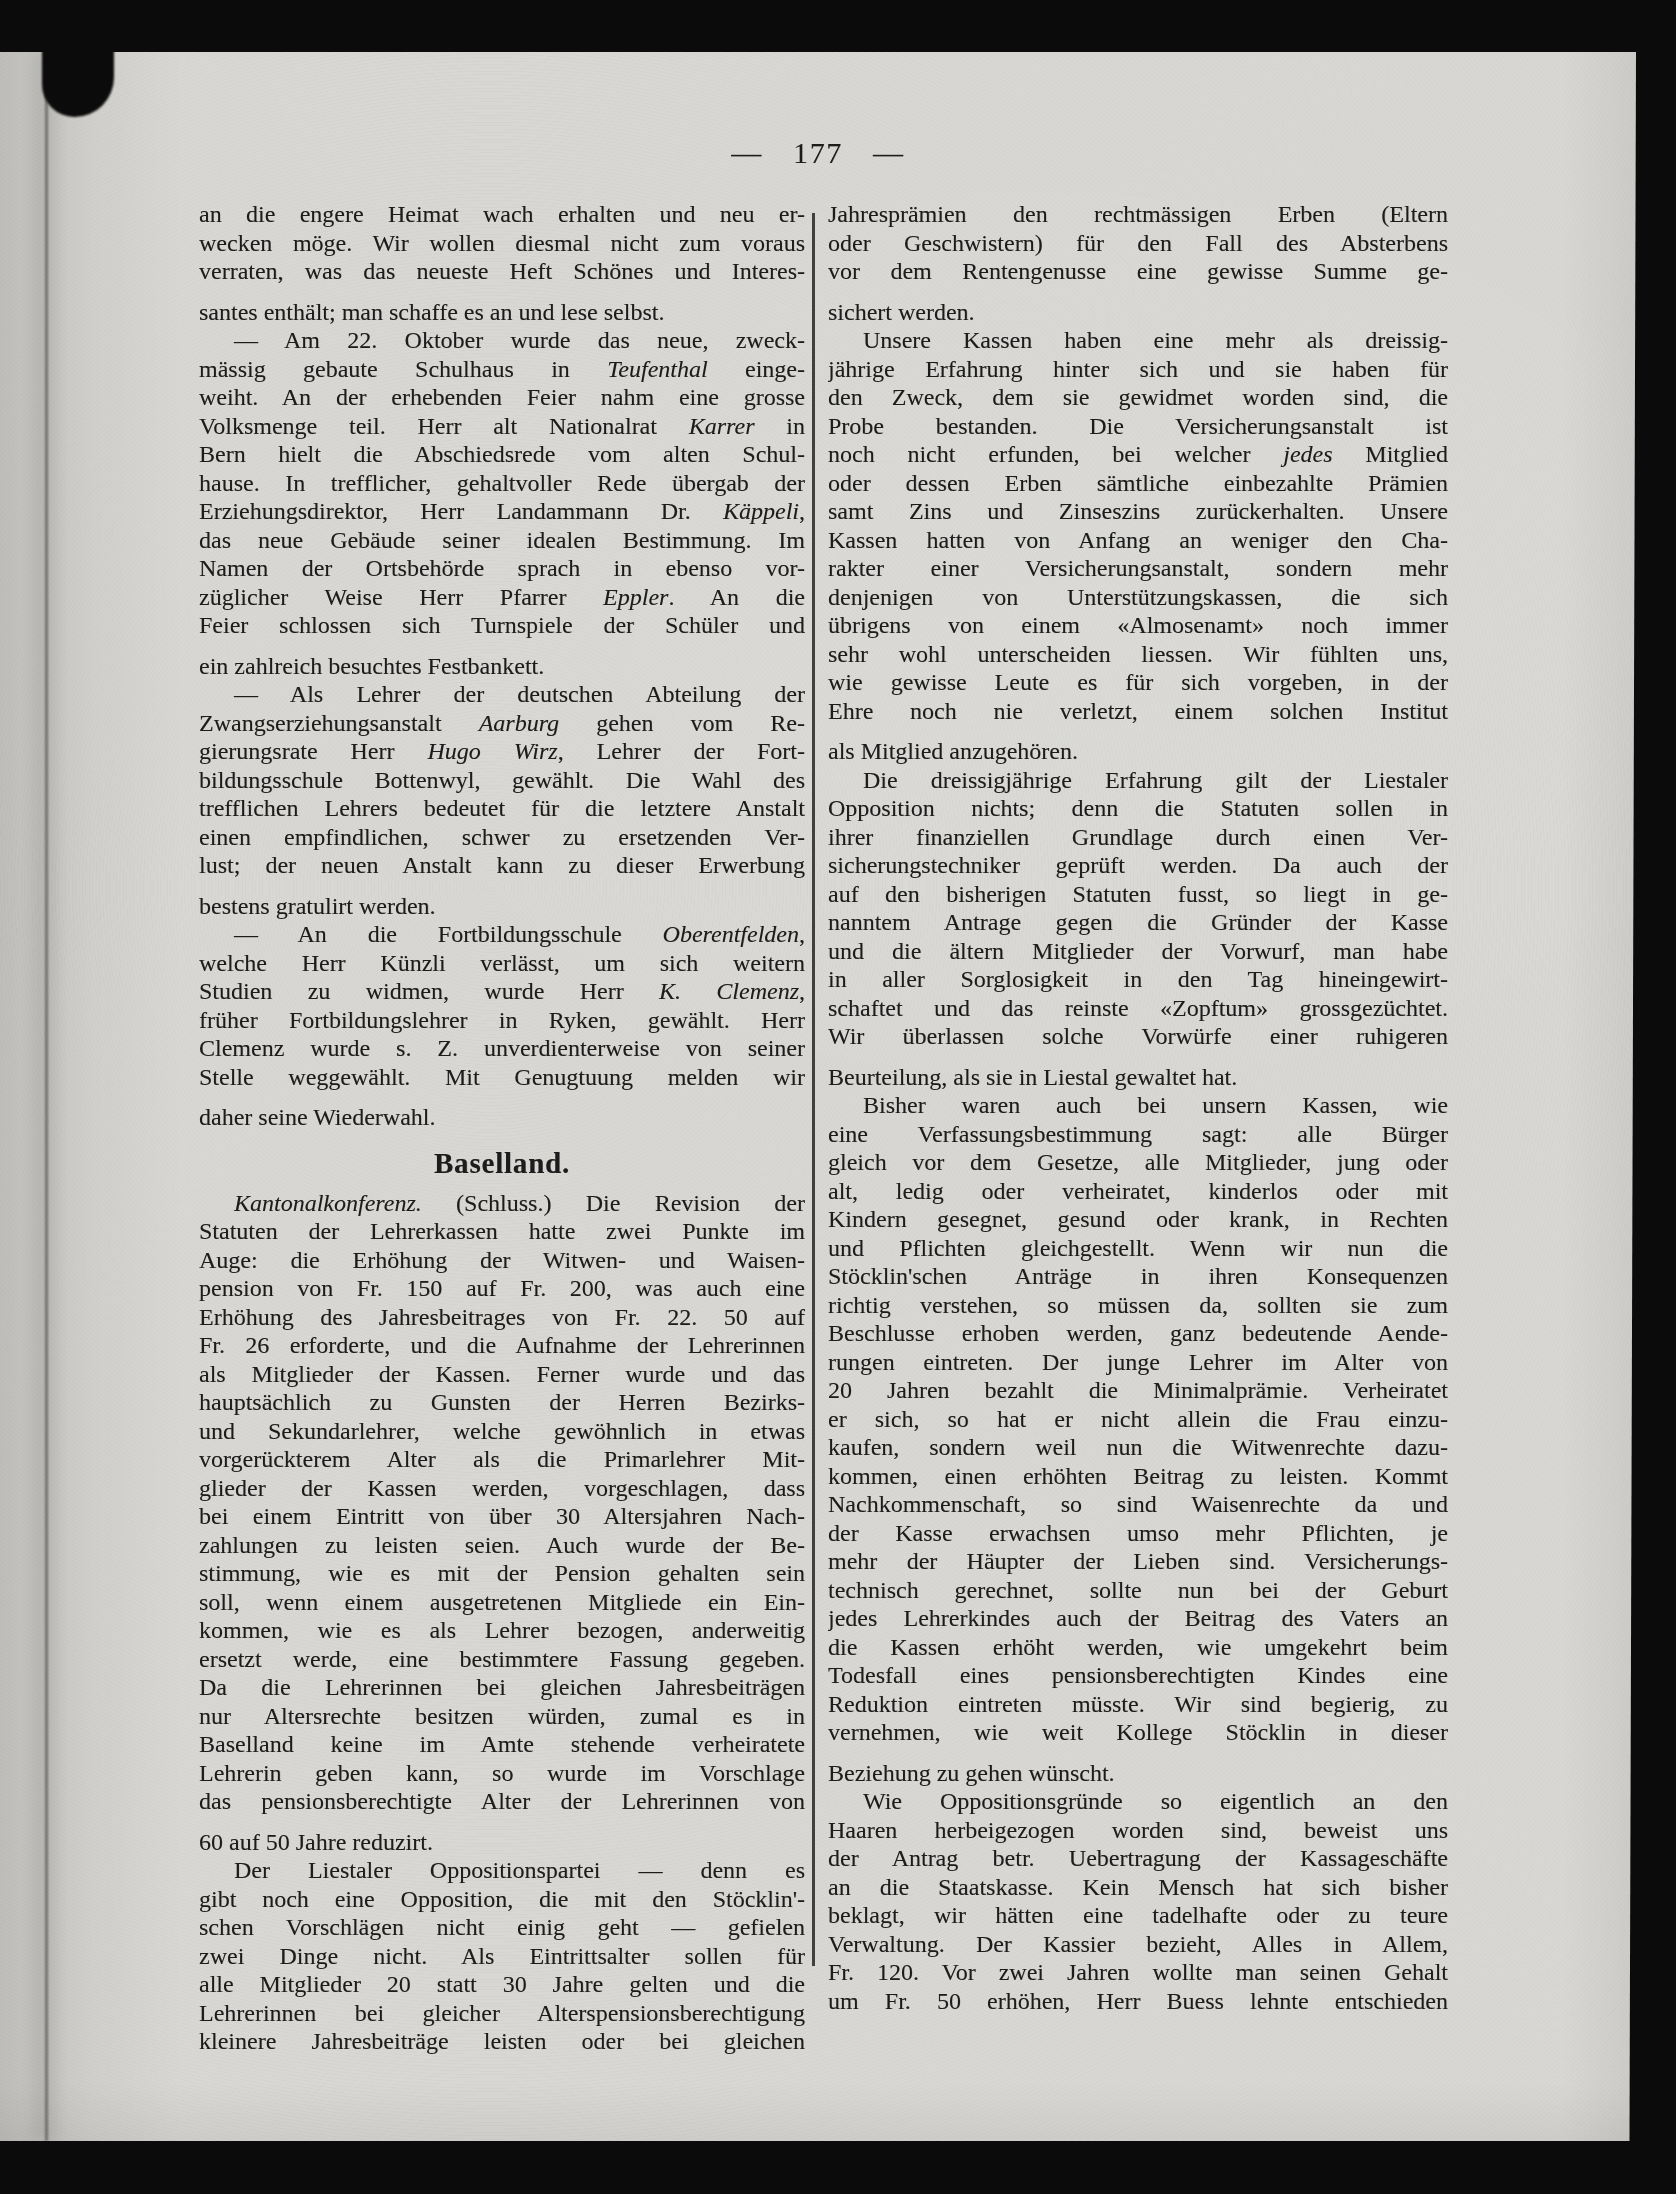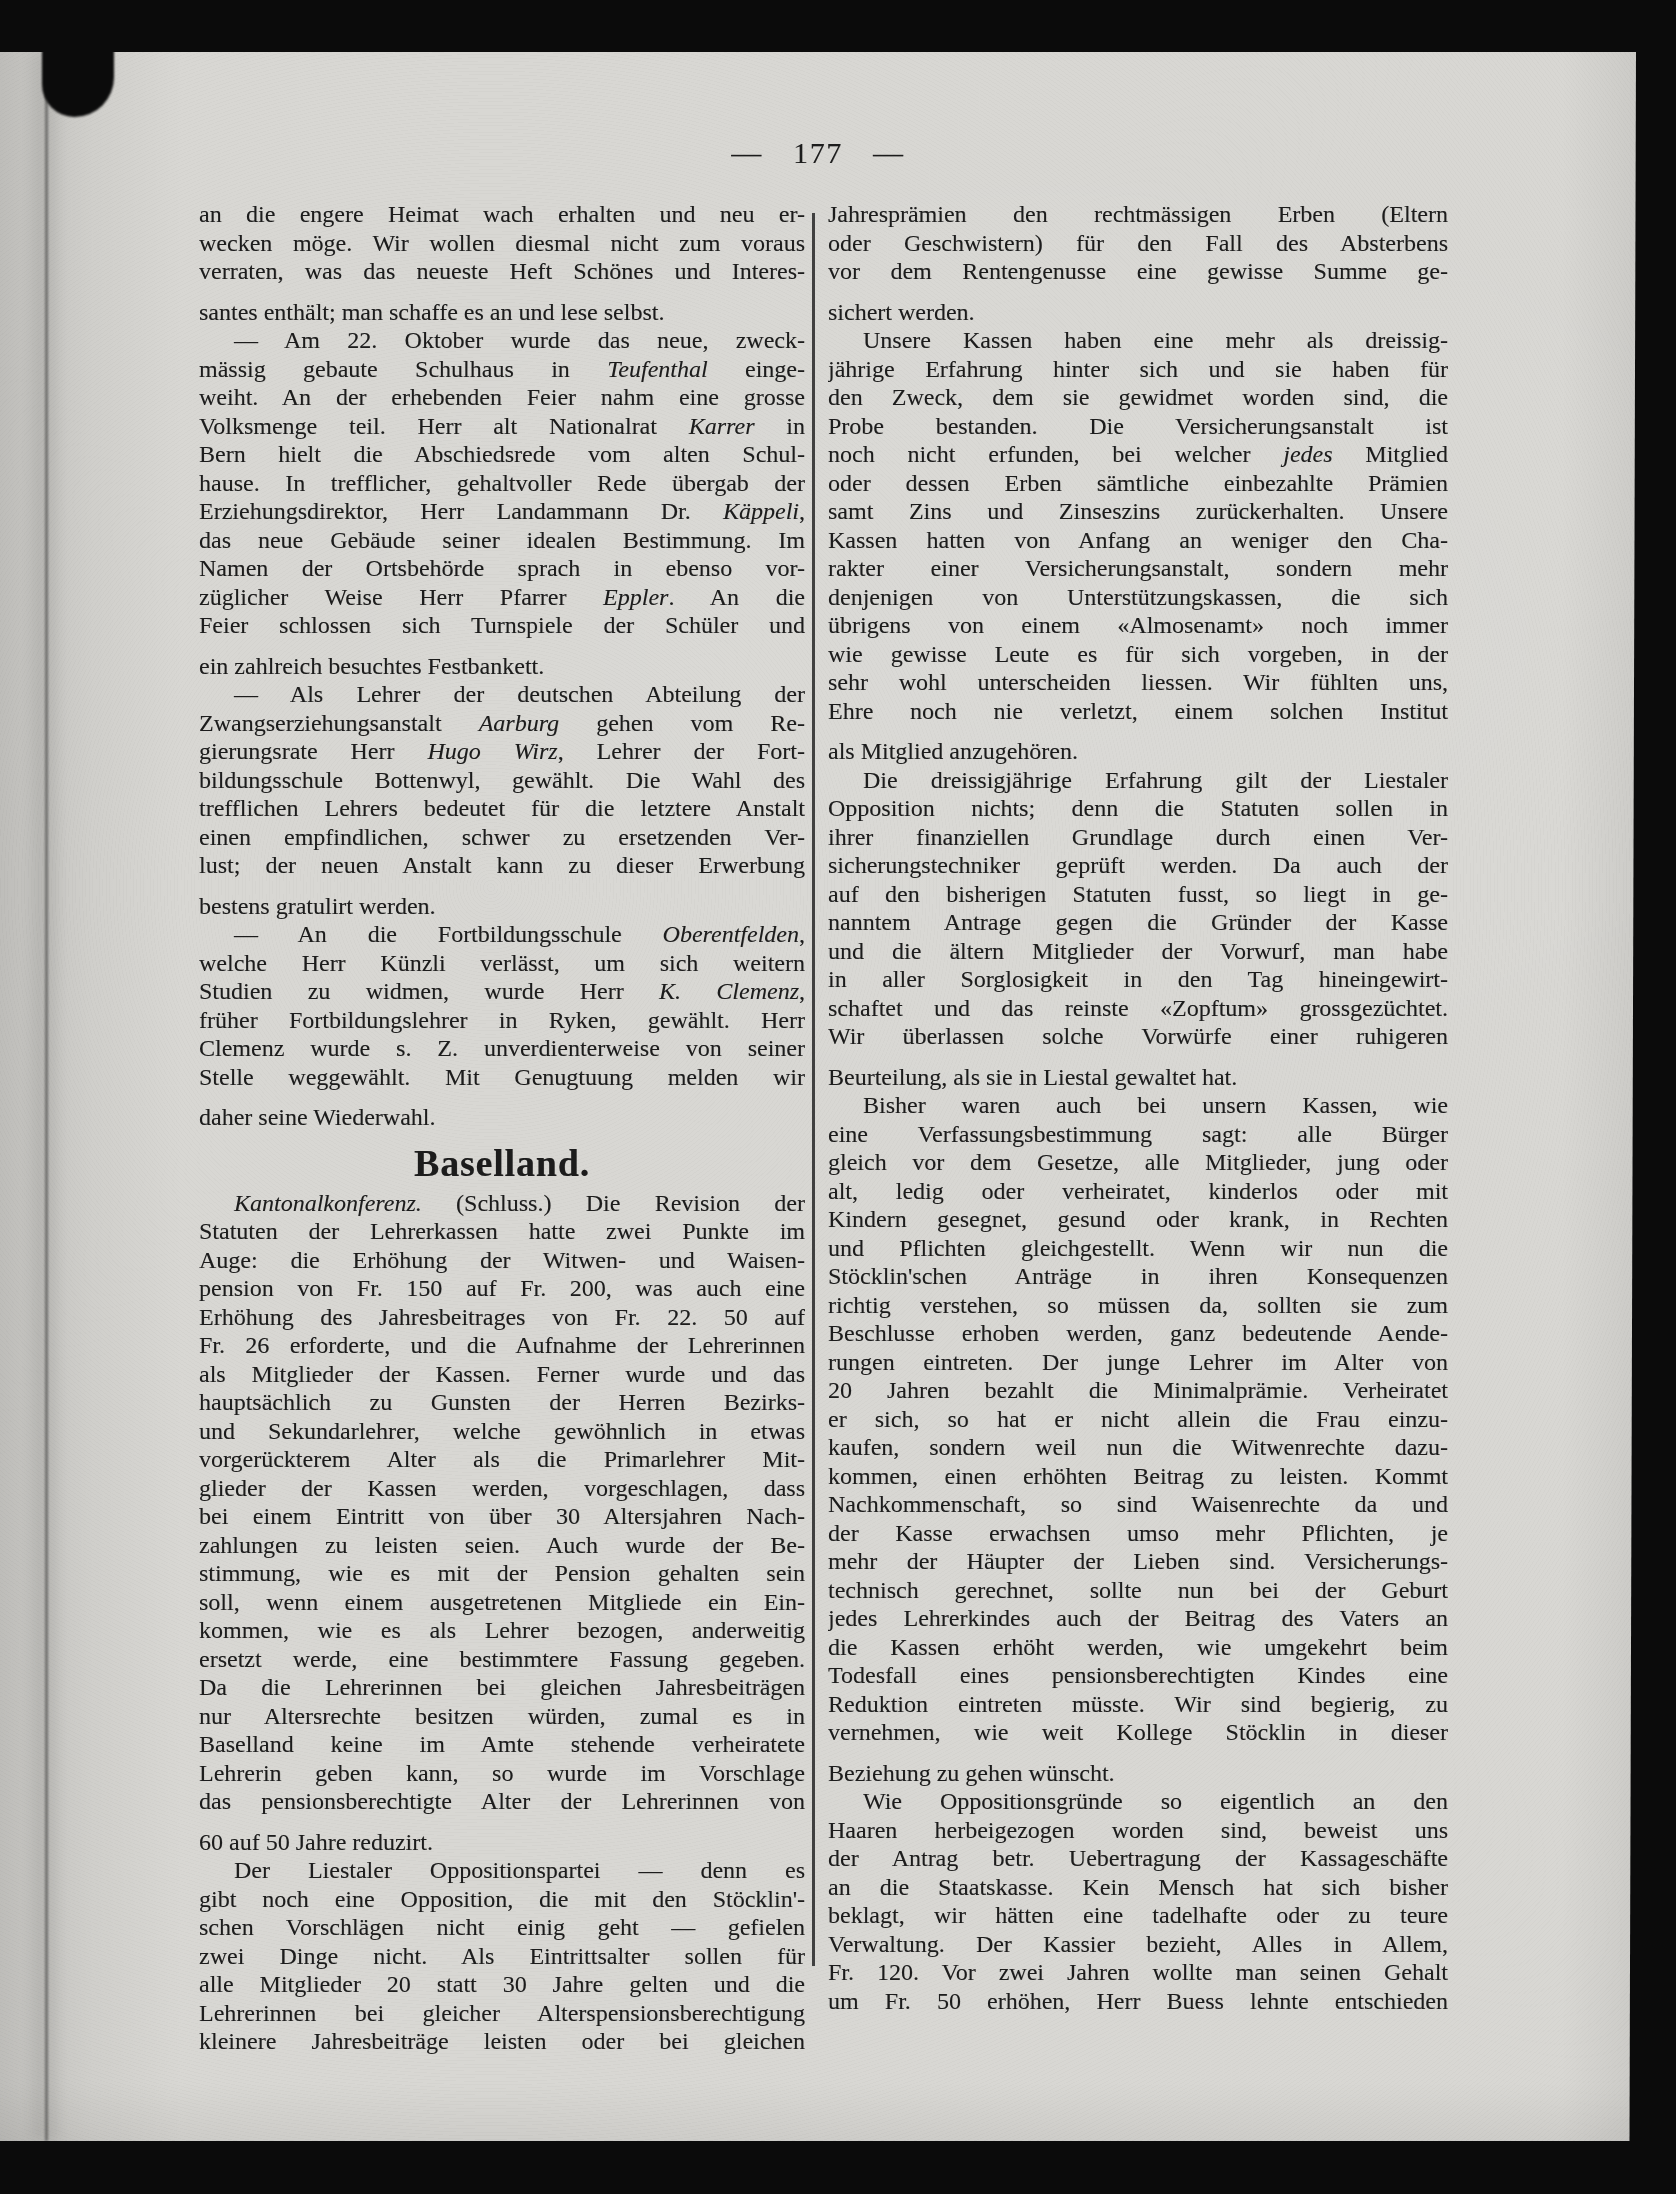--- a/index.html
+++ b/index.html
@@ -69,21 +69,21 @@
     text-align-last:justify;
     white-space:normal;
     overflow:hidden;
     height:28.5px;
   }
   .line.final{text-align-last:left;margin-top:12px;}
   .line.indent{text-indent:35px;}
   .it{font-style:italic;}
   .heading{
     height:28.5px;margin:17px 0 11.7px 0;
-    text-align:center;font-weight:bold;font-size:38px;
+    text-align:center;font-weight:bold;font-size:29px;
     letter-spacing:0.8px;
     text-shadow:0.3px 0.4px 0 rgba(20,20,20,0.35);
   }
 </style>
 </head>
 <body>
 
 <div class="paper">
   <div class="fold-shadow"></div>
   <div class="fold-line"></div>
@@ -185,22 +185,22 @@
           <div class="line">jährige Erfahrung hinter sich und sie haben für</div>
           <div class="line">den Zweck, dem sie gewidmet worden sind, die</div>
           <div class="line">Probe bestanden. Die Versicherungsanstalt ist</div>
           <div class="line"><span>noch nicht erfunden, bei welcher </span><span class="it">jedes</span><span> Mitglied</span></div>
           <div class="line">oder dessen Erben sämtliche einbezahlte Prämien</div>
           <div class="line">samt Zins und Zinseszins zurückerhalten. Unsere</div>
           <div class="line">Kassen hatten von Anfang an weniger den Cha-</div>
           <div class="line">rakter einer Versicherungsanstalt, sondern mehr</div>
           <div class="line">denjenigen von Unterstützungskassen, die sich</div>
           <div class="line">übrigens von einem «Almosenamt» noch immer</div>
+          <div class="line">sehr wohl unterscheiden liessen. Wir fühlten uns,</div>
           <div class="line">wie gewisse Leute es für sich vorgeben, in der</div>
-          <div class="line">sehr wohl unterscheiden liessen. Wir fühlten uns,</div>
           <div class="line">Ehre noch nie verletzt, einem solchen Institut</div>
           <div class="line final">als Mitglied anzugehören.</div>
         </div>
         <div class="para">
           <div class="line indent">Die dreissigjährige Erfahrung gilt der Liestaler</div>
           <div class="line">Opposition nichts; denn die Statuten sollen in</div>
           <div class="line">ihrer finanziellen Grundlage durch einen Ver-</div>
           <div class="line">sicherungstechniker geprüft werden. Da auch der</div>
           <div class="line">auf den bisherigen Statuten fusst, so liegt in ge-</div>
           <div class="line">nanntem Antrage gegen die Gründer der Kasse</div>

